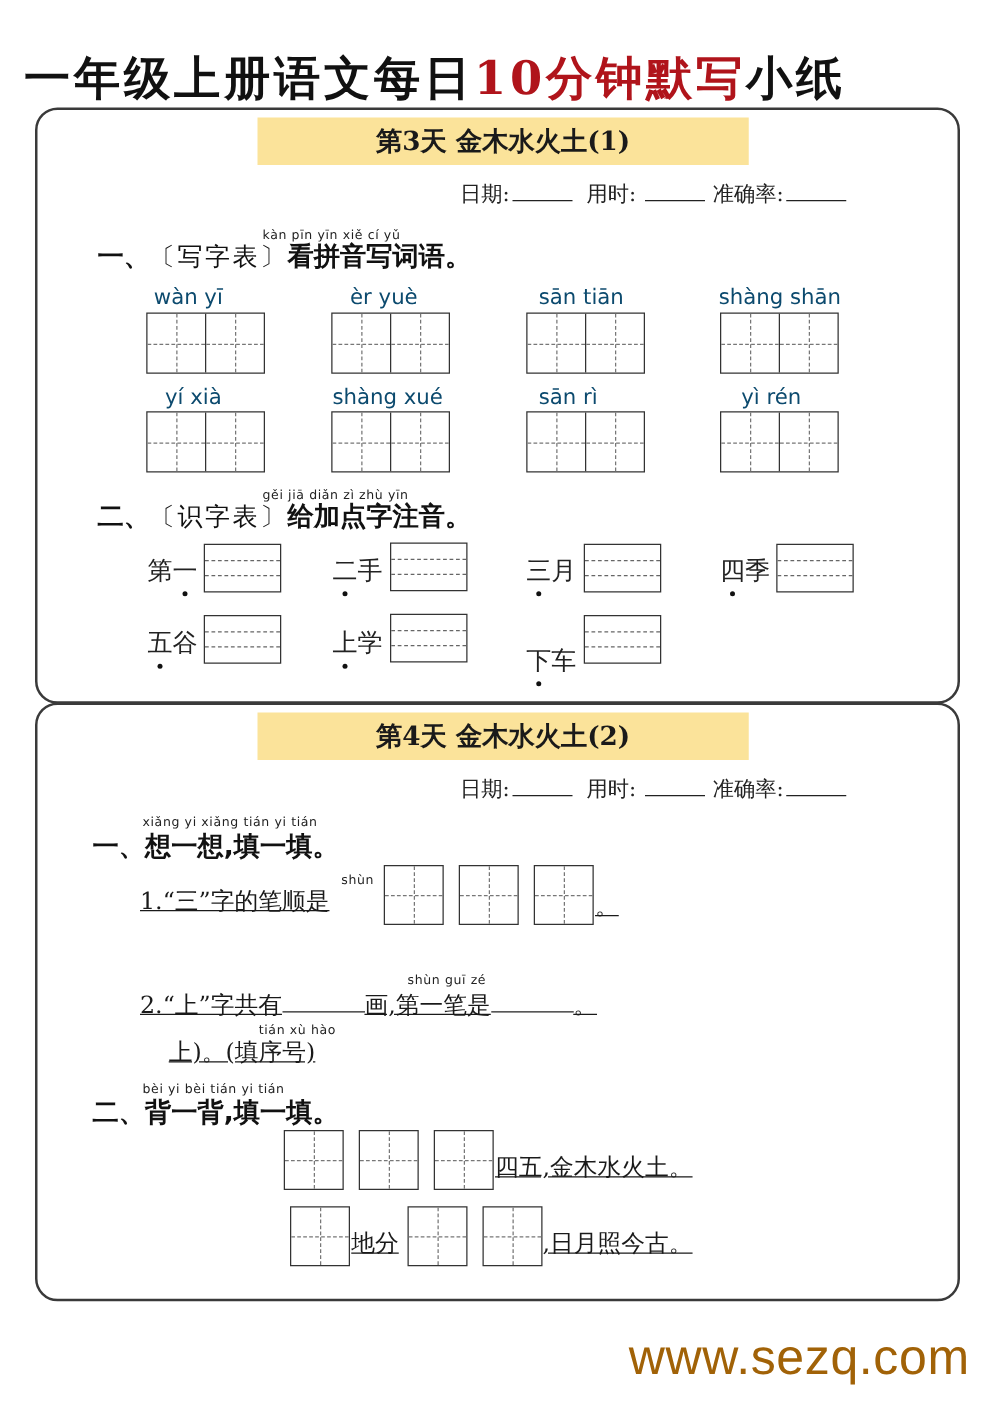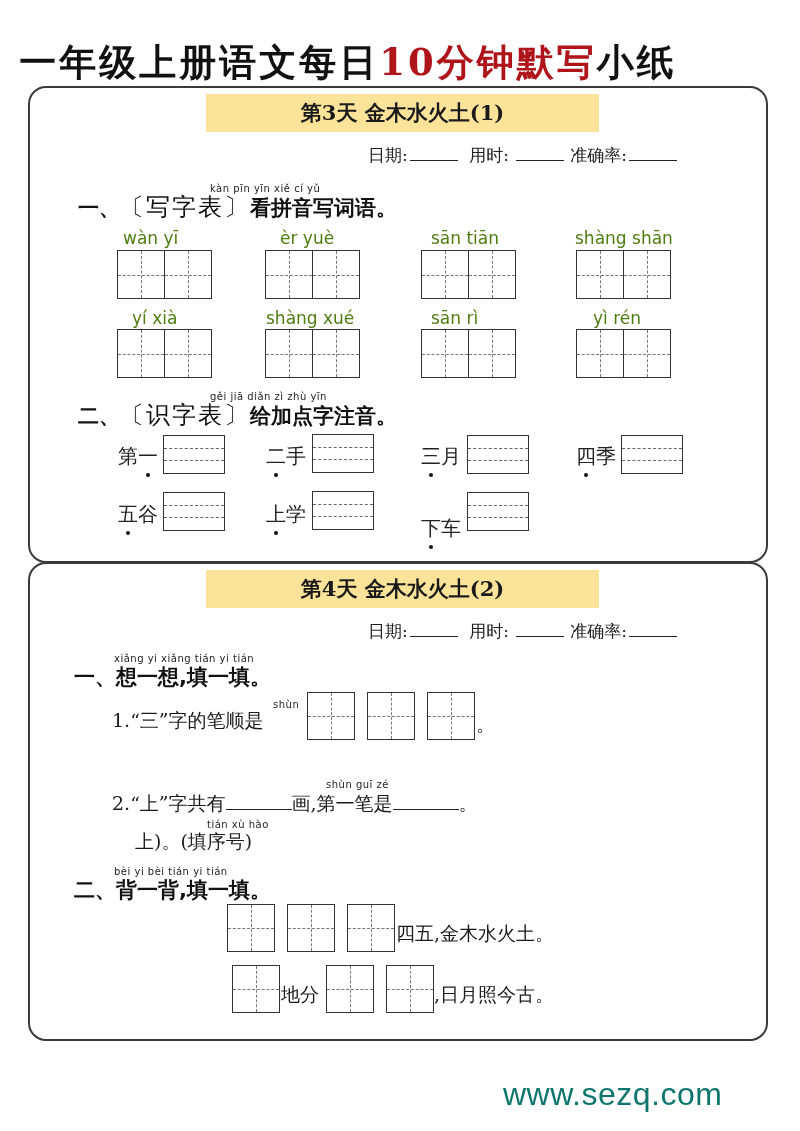--- a/index.html
+++ b/index.html
@@ -27,23 +27,23 @@
   }
   .meta {
     position: absolute; left: 338px; top: 56px; font-family: "DejaVu Serif", serif;
     font-size: 17px; color: #222; white-space: nowrap;
   }
   .meta .blank { display: inline-block; width: 48px; border-bottom: 1.5px solid #222; margin: 0 6px 0 2px; height: 14px; vertical-align: baseline; }
 
   .abs { position: absolute; white-space: nowrap; }
 
   .section-head { font-size: 21px; font-weight: bold; color: #111; }
-  .section-head .tag { font-weight: normal; font-size: 24px; letter-spacing: 2px; }
+  .section-head .tag { font-weight: normal; font-size: 20px; letter-spacing: 2px; }
   .pinyin-sm { font-size: 10px; color: #222; letter-spacing: 0.5px; }
-  .pinyin { font-size: 17px; color: #4d7c0f; }
+  .pinyin { font-size: 17px; color: #0c4a6e; }
 
   
   .pair { position: absolute; width: 95px; height: 49px; border: 1.5px solid #333; display: flex; }
   .cell { position: relative; flex: 1; height: 100%; border-right: 1.5px solid #333; }
   .cell:last-child { border-right: none; }
   .cell::before { content: ""; position: absolute; left: 50%; top: 0; bottom: 0; border-left: 1px dashed #777; }
   .cell::after { content: ""; position: absolute; top: 50%; left: 0; right: 0; border-top: 1px dashed #777; }
 
   .single { position: absolute; width: 48px; height: 48px; border: 1.5px solid #333; }
   .single::before { content: ""; position: absolute; left: 50%; top: 0; bottom: 0; border-left: 1px dashed #777; }
@@ -51,26 +51,26 @@
 
   
   .pybox { position: absolute; width: 62px; height: 39px; border: 1.5px solid #333; }
   .pybox::before { content: ""; position: absolute; left: 0; right: 0; top: 12px; border-top: 1px dashed #666; }
   .pybox::after { content: ""; position: absolute; left: 0; right: 0; top: 24px; border-top: 1px dashed #666; }
 
   .word { font-family: "DejaVu Serif", serif; font-size: 20px; color: #222; position: absolute; }
   .word .dotted { position: relative; }
   .word .dotted::after { content: ""; position: absolute; left: 50%; bottom: -9px; width: 4px; height: 4px; margin-left: -2px; border-radius: 50%; background: #111; }
 
-  .q { font-family: "DejaVu Serif", serif; font-size: 19px; color: #1a1a1a; }
+  .q { font-family: "DejaVu Serif", serif; font-size: 19px; color: #1a1a1a; text-decoration: underline; }
   .uline { display: inline-block; width: 66px; border-bottom: 1.5px solid #222; height: 16px; vertical-align: baseline; }
 
   .watermark {
     position: absolute; left: 503px; top: 1064px; font-family: "Liberation Sans", sans-serif;
-    font-size: 32px; color: #0f766e; letter-spacing: 0.5px; margin-top: 12px;
+    font-size: 40px; color: #a16207; letter-spacing: 0.5px;
   }
 </style>
 </head>
 <body>
 
 <div class="page-title">
   <span>一年级上册语文每日</span><span class="accent">10分钟默写</span><span>小纸条</span>
 </div>
 
 <div class="card c1">

